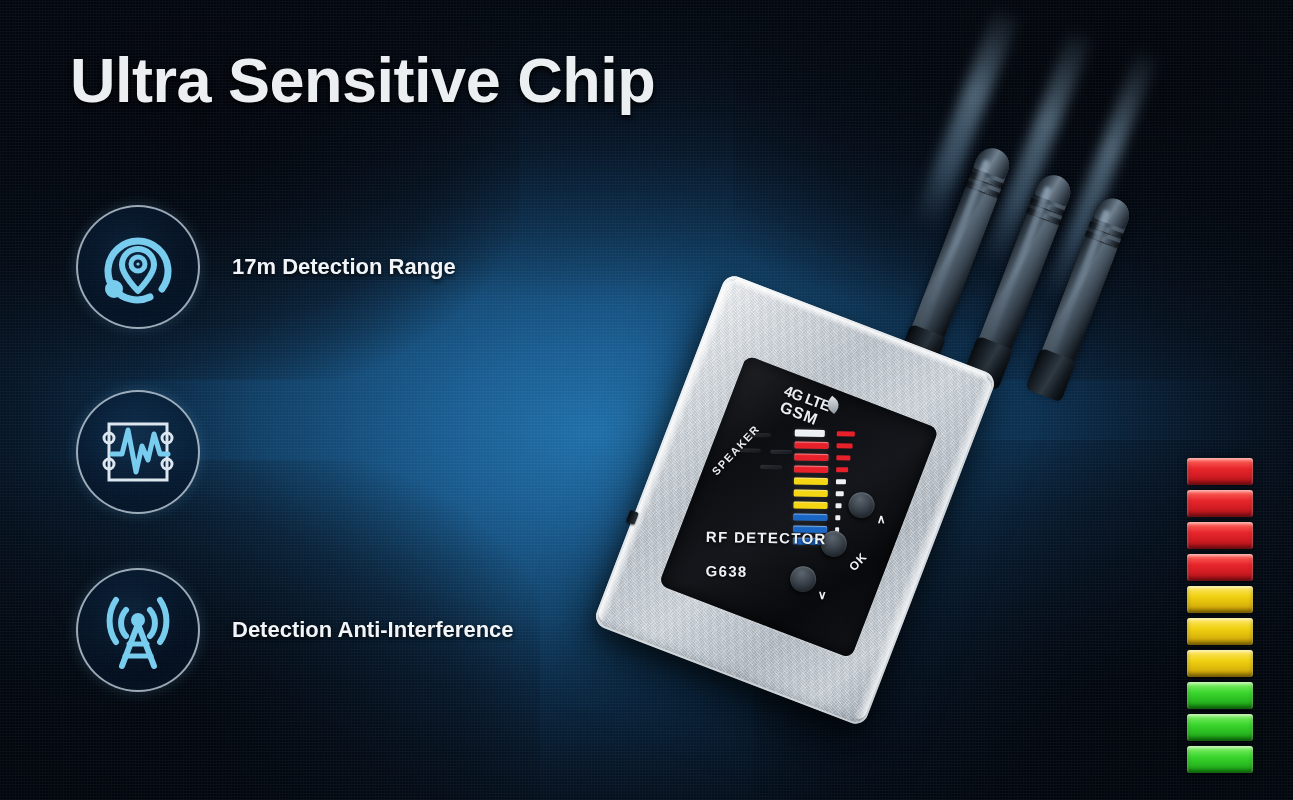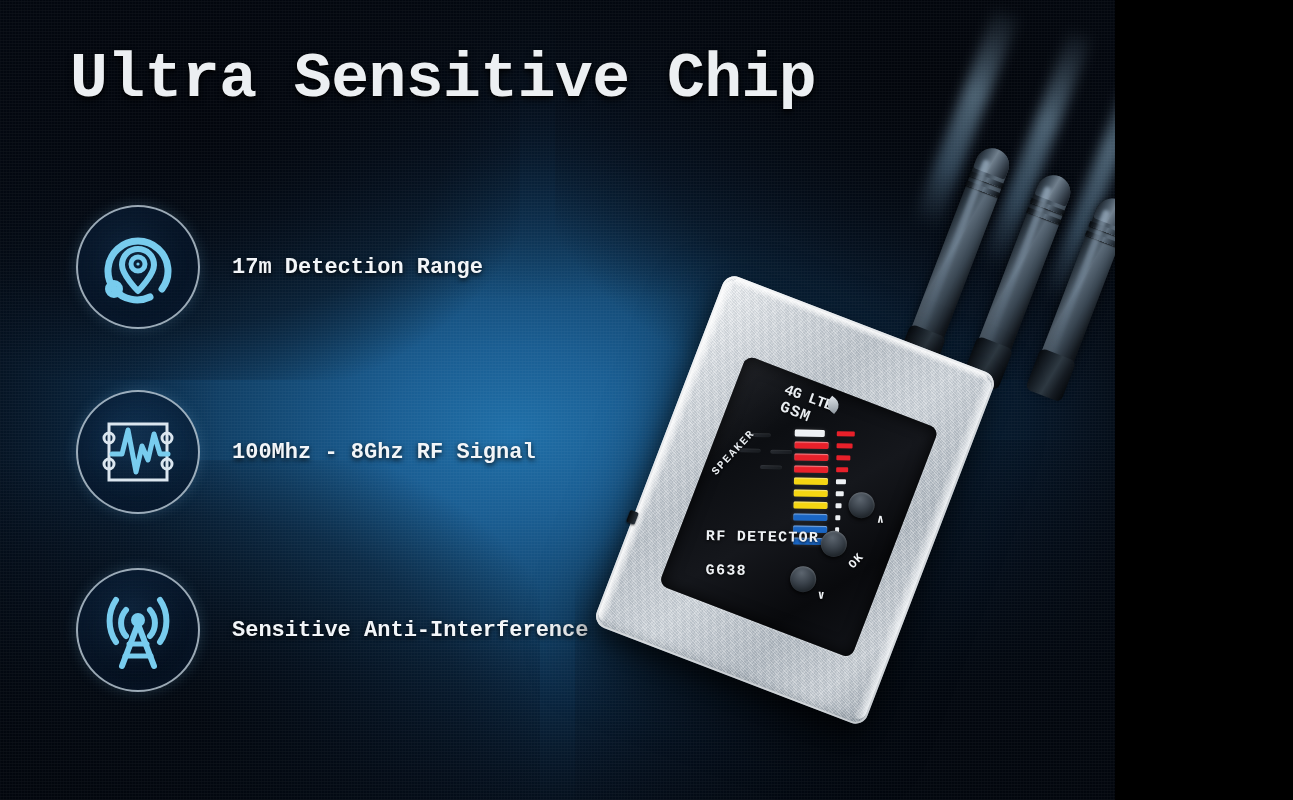--- a/index.html
+++ b/index.html
@@ -1,22 +1,21 @@
 <!DOCTYPE html>
 <html><head>
 <meta charset="utf-8">
 <title>Ultra Sensitive Chip — RF Detector</title>
 <style>
   html,body{margin:0;padding:0;background:#000;}
   body{font-family:"Liberation Sans",sans-serif;}
 
   .stage{
-    position:relative;width:1115px;height:800px;overflow:hidden;
+    position:relative;width:1293px;height:800px;overflow:hidden;
     background:#050c16;
-    font-family:Liberation Mono, monospace;
   }
 
   
   .bg-base{
     position:absolute;inset:0;
     background:
       radial-gradient(ellipse 62% 58% at 46% 54%, #1f6fa8 0%, #1a5e93 18%, #12456e 38%, #0b2d4c 58%, #071b30 76%, #040d18 92%, #02080f 100%);
   }
   .bg-vignette{
     position:absolute;inset:0;
@@ -286,36 +285,35 @@
     <div class="f-ring">
       <svg width="92" height="92" viewBox="0 0 92 92">
         <rect x="17" y="18" width="58" height="56" fill="none" stroke="#dbe6ef" stroke-width="3"></rect>
         <circle cx="17" cy="32" r="5" fill="none" stroke="#dbe6ef" stroke-width="3"></circle>
         <circle cx="75" cy="32" r="5" fill="none" stroke="#dbe6ef" stroke-width="3"></circle>
         <circle cx="17" cy="58" r="5" fill="none" stroke="#dbe6ef" stroke-width="3"></circle>
         <circle cx="75" cy="58" r="5" fill="none" stroke="#dbe6ef" stroke-width="3"></circle>
         <polyline points="20,48 30,48 36,24 44,66 50,40 56,54 62,28 68,48 76,48" fill="none" stroke="#78ccee" stroke-width="5" stroke-linejoin="round" stroke-linecap="round"></polyline>
       </svg>
     </div>
-    <div class="f-label">100Mhz - 8Ghz RF Signal</div>
   </div>
 
   <div class="feature f3">
     <div class="f-ring">
       <svg width="92" height="92" viewBox="0 0 92 92">
         <path d="M24 16 A30 34 0 0 0 24 58" fill="none" stroke="#78ccee" stroke-width="6" stroke-linecap="round"></path>
         <path d="M68 16 A30 34 0 0 1 68 58" fill="none" stroke="#78ccee" stroke-width="6" stroke-linecap="round"></path>
         <path d="M34 26 A16 18 0 0 0 34 52" fill="none" stroke="#78ccee" stroke-width="6" stroke-linecap="round"></path>
         <path d="M58 26 A16 18 0 0 1 58 52" fill="none" stroke="#78ccee" stroke-width="6" stroke-linecap="round"></path>
         <circle cx="46" cy="36" r="7" fill="#78ccee"></circle>
         <path d="M46 40 L30 82 M46 40 L62 82" fill="none" stroke="#78ccee" stroke-width="6" stroke-linecap="round"></path>
         <path d="M37 60 L55 60 M33 72 L59 72" fill="none" stroke="#78ccee" stroke-width="5" stroke-linecap="round"></path>
       </svg>
     </div>
-    <div class="f-label">Sensitive Anti-Interference</div>
+    <div class="f-label">Detection Anti-Interference</div>
   </div>
 
   <div class="device-wrap">
 
     <div class="beam b1"></div>
     <div class="beam b2"></div>
     <div class="beam b3"></div>
 
     <div class="antenna a1">
       <div class="cap"></div>

